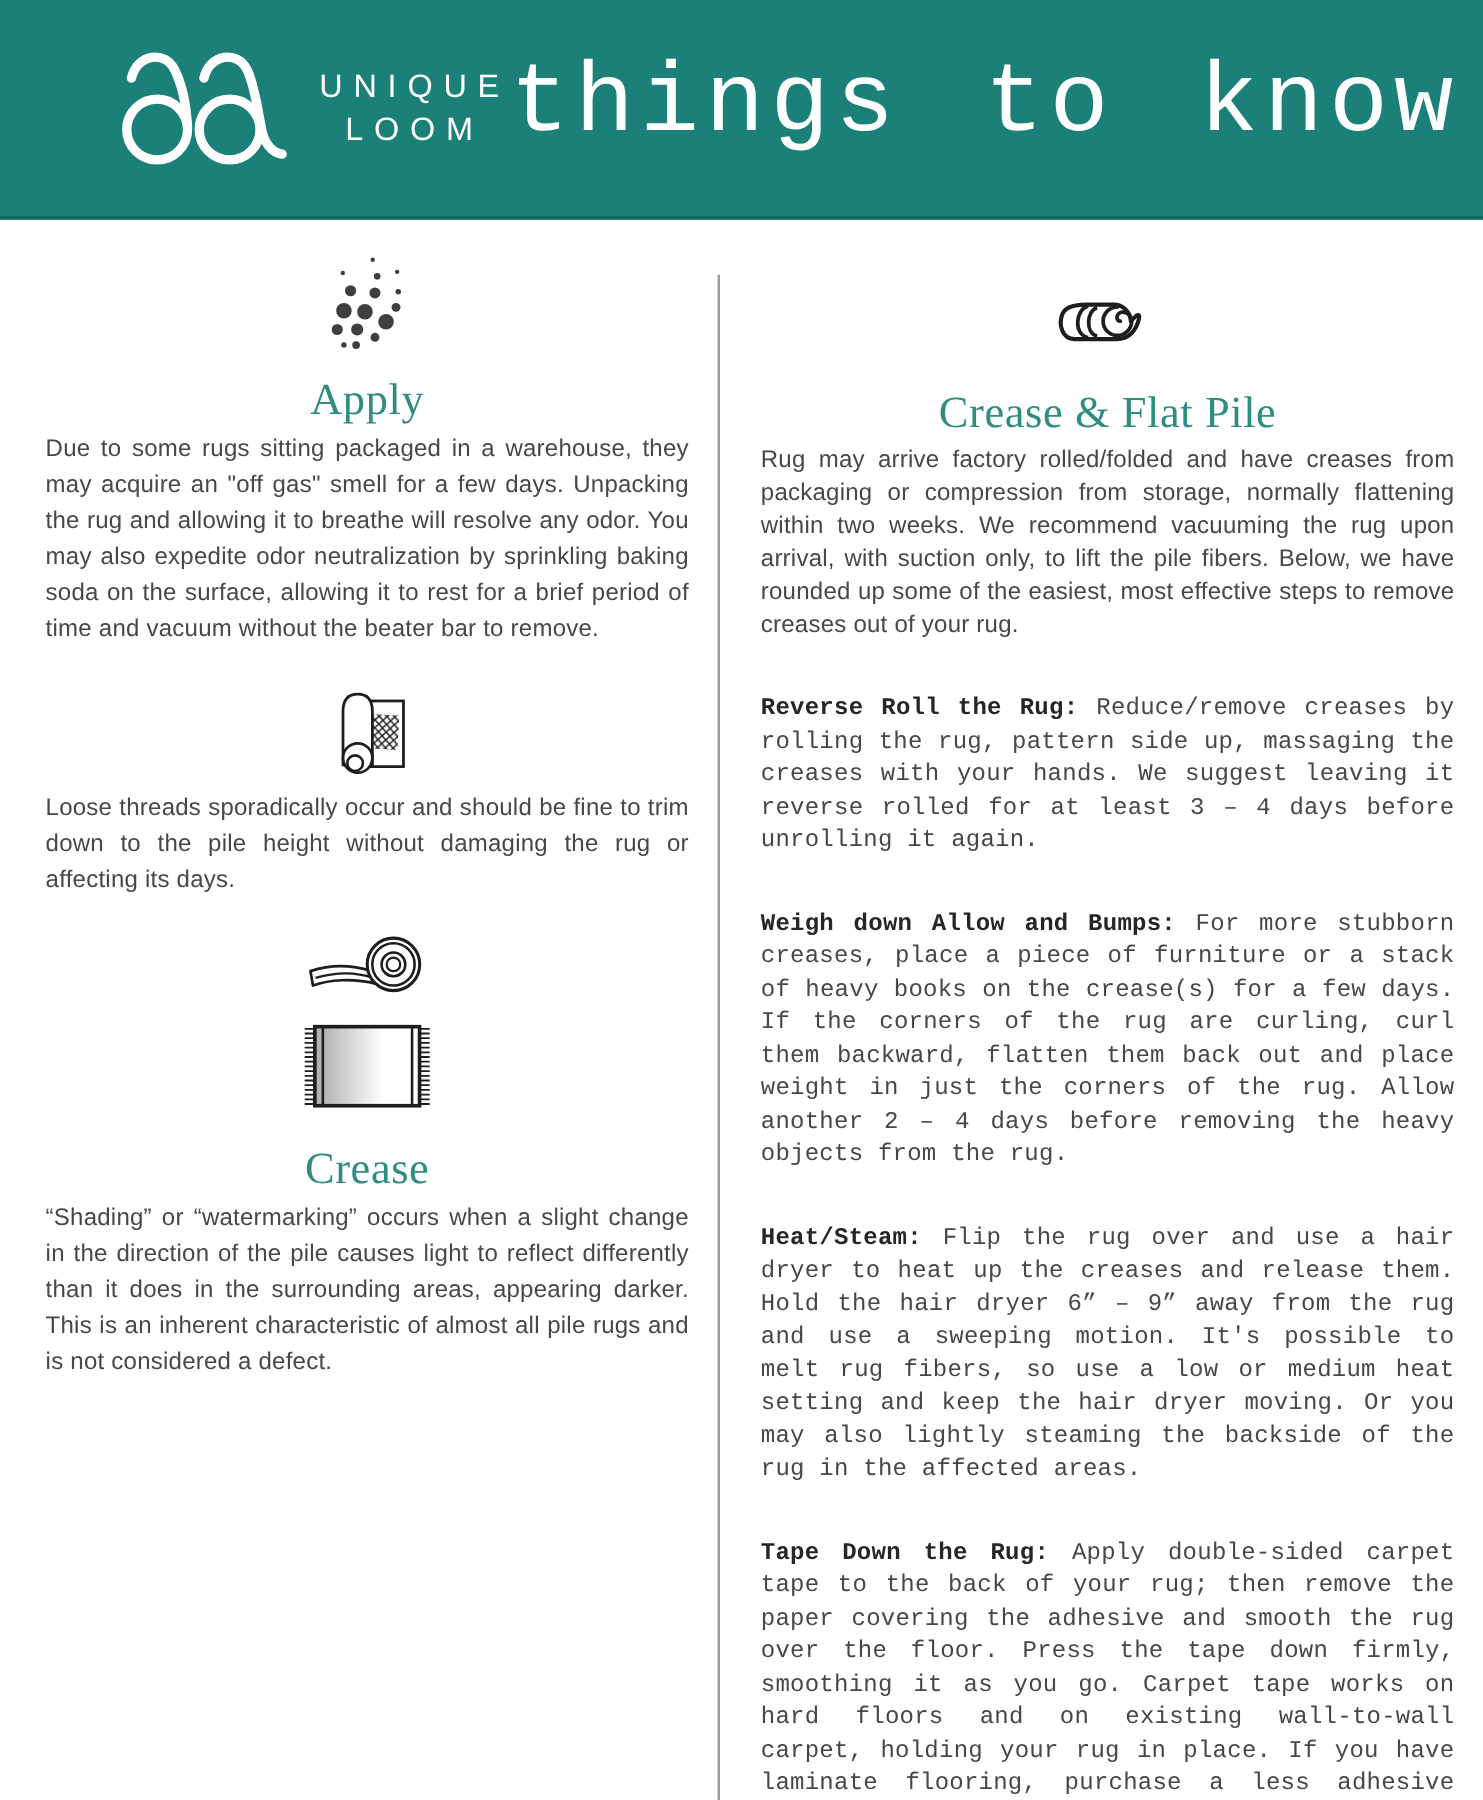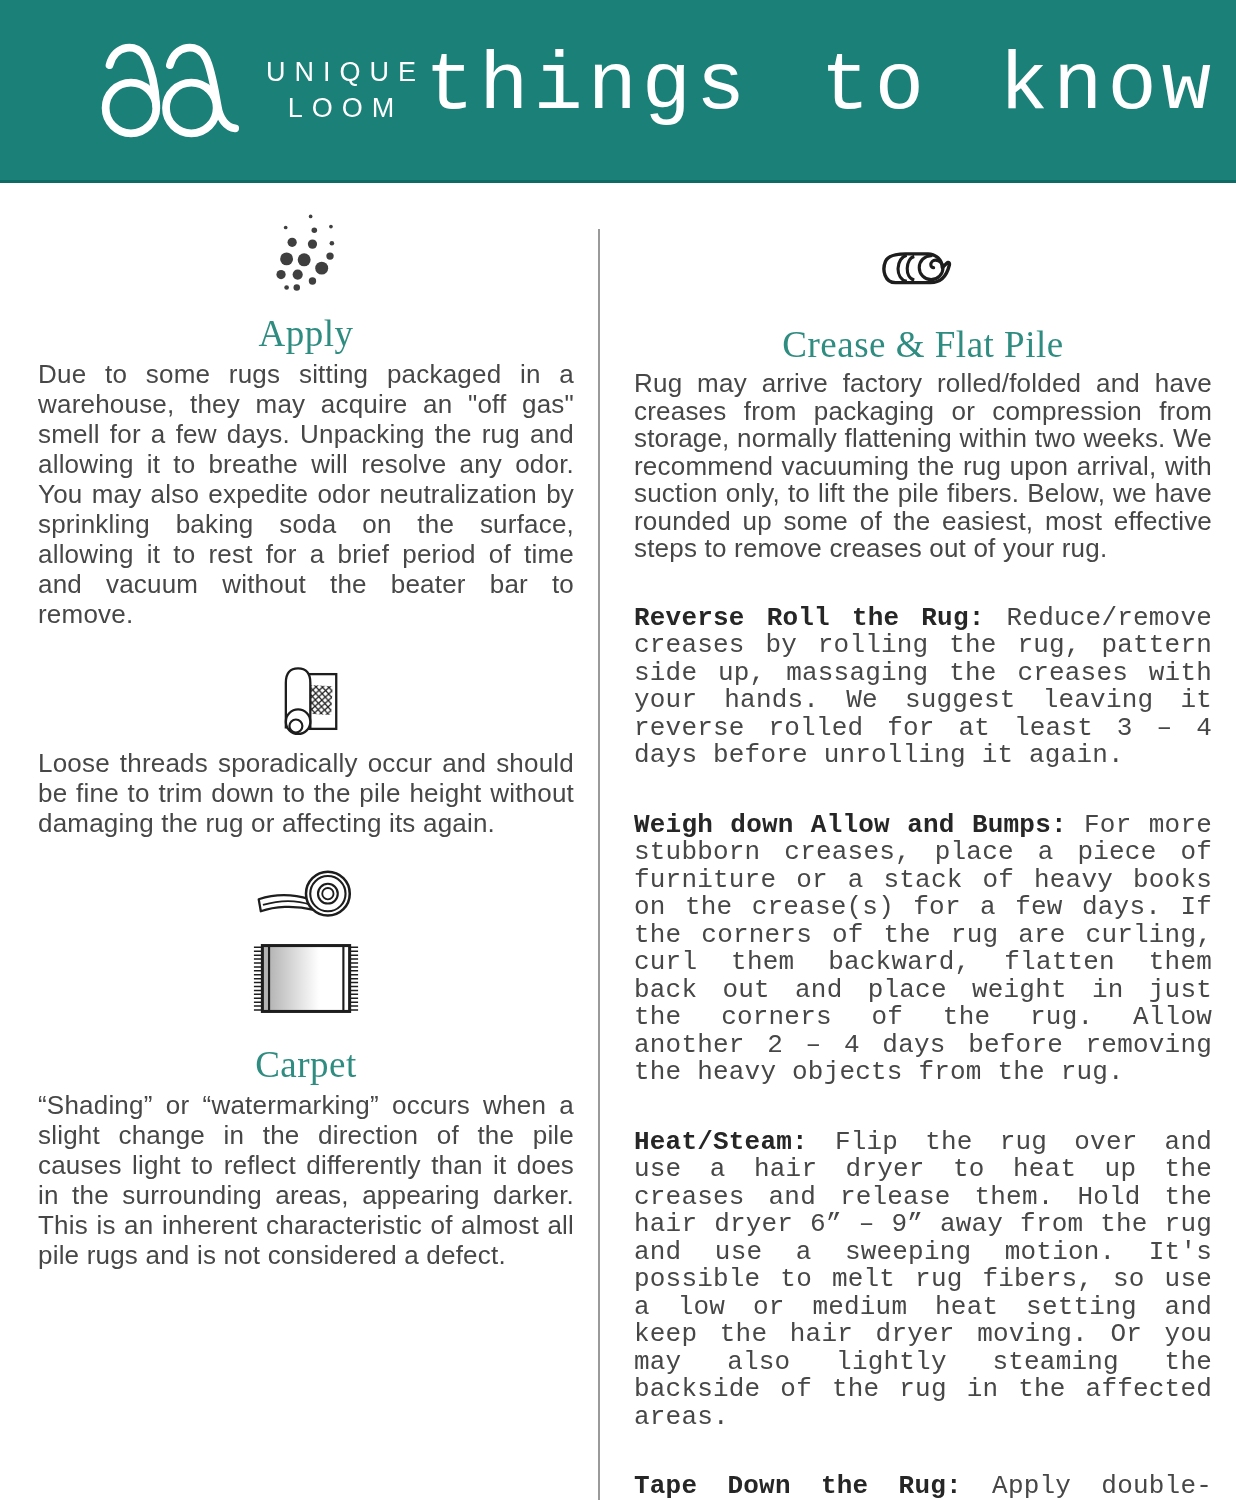--- a/index.html
+++ b/index.html
@@ -21,21 +21,21 @@
   
   .content{display:flex;align-items:stretch;}
   .col{box-sizing:border-box;padding-top:26px;}
   .col-left{width:598px;padding-left:38px;padding-right:24px;}
   .divider{width:2px;background:var(--divider,#9A9A9A);margin-top:46px;}
   .col-right{width:636px;padding-left:34px;padding-right:24px;}
 
   .icon-wrap{display:flex;justify-content:center;}
   h2.sec{font-family:"Liberation Serif","DejaVu Serif",serif;font-weight:400;color:var(--heading,#2F8C80);
          font-size:37px;text-align:center;margin:18px 0 4px;letter-spacing:0.5px;}
-  p.body{color:var(--body-text,#474747);font-size:26px;line-height:30px;text-align:justify;
+  p.body{color:var(--body-text,#474747);font-size:20px;line-height:30px;text-align:justify;
          margin:4px 0 0;letter-spacing:0.2px;}
   .col-right p.body{line-height:27.5px;}
   p.tip{margin:42px 0 0;font-family:Liberation Mono, monospace;}
   .tip-label{color:var(--label-text,#262626);font-weight:700;}
 
   .mt-threading{margin-top:30px;}
   .mt-rugpad{margin-top:26px;}
   .mt-shading{margin-top:18px;}
   .mt-crease{margin-top:38px;}
   h2.sec-rugpad{margin-top:24px;}
@@ -105,21 +105,21 @@
               <path d="M0 0 L9 9 M9 0 L0 9" stroke="#1D1D1D" stroke-width="1.7"></path>
             </pattern>
           </defs>
           <rect class="ln" x="40" y="18" width="52" height="76" stroke-width="3.2" fill="#fff"></rect>
           <rect x="54" y="34" width="32" height="40" fill="url(#xh)" transform="rotate(3 70 54)"></rect>
           <path d="M 22 92 L 22 30 Q 22 10 39 10 Q 56 10 56 30 L 56 92 Z" fill="#fff" stroke="#1D1D1D" stroke-width="3.2"></path>
           <circle cx="39" cy="84" r="17" fill="#fff" stroke="#1D1D1D" stroke-width="3.2"></circle>
           <circle cx="36" cy="90" r="9" fill="#fff" stroke="#1D1D1D" stroke-width="3"></circle>
         </svg>
       </div>
-      <p class="body">Loose threads sporadically occur and should be fine to trim down to the pile height without damaging the rug or affecting its again.</p>
+      <p class="body">Loose threads sporadically occur and should be fine to trim down to the pile height without damaging the rug or affecting its days.</p>
 
       <div class="icon-wrap mt-rugpad">
         <svg width="106" height="60" viewBox="0 0 150 85">
           <path d="M 8 50 C 32 42 58 43 80 50 L 86 65 C 58 58 30 60 11 67 Z" fill="#fff" stroke="#1D1D1D" stroke-width="3.2" stroke-linejoin="round"></path>
           <path class="ln" d="M 14 58 C 38 51 62 51 82 58" stroke-width="2.6"></path>
           <circle cx="106" cy="42" r="31" fill="#fff" stroke="#1D1D1D" stroke-width="3.6"></circle>
           <circle class="ln" cx="106" cy="42" r="25" stroke-width="3"></circle>
           <circle class="ln" cx="106" cy="42" r="14" stroke-width="3"></circle>
           <circle class="ln" cx="106" cy="42" r="8" stroke-width="2.6"></circle>
         </svg>
@@ -134,21 +134,21 @@
             </linearGradient>
           </defs>
           <g stroke="#1D1D1D" stroke-width="1.7">
             <path d="M4 6H13 M4 10.4H13 M4 14.8H13 M4 19.2H13 M4 23.6H13 M4 28H13 M4 32.4H13 M4 36.8H13 M4 41.2H13 M4 45.6H13 M4 50H13 M4 54.4H13 M4 58.8H13 M4 63.2H13 M4 67.6H13 M4 72H13 M4 76.4H13"></path>
             <path d="M112 6h9 M112 10.4h9 M112 14.8h9 M112 19.2h9 M112 23.6h9 M112 28h9 M112 32.4h9 M112 36.8h9 M112 41.2h9 M112 45.6h9 M112 50h9 M112 54.4h9 M112 58.8h9 M112 63.2h9 M112 67.6h9 M112 72h9 M112 76.4h9"></path>
           </g>
           <rect x="13.5" y="4" width="98" height="74" fill="url(#shgrad)" stroke="#1D1D1D" stroke-width="3.4"></rect>
           <path class="ln" d="M21 4 V78 M104.5 4 V78" stroke-width="2.4"></path>
         </svg>
       </div>
-      <h2 class="sec sec-shading">Carpet</h2>
+      <h2 class="sec sec-shading">Crease</h2>
       <p class="body">“Shading” or “watermarking” occurs when a slight change in the direction of the pile causes light to reflect differently than it does in the surrounding areas, appearing darker. This is an inherent characteristic of almost all pile rugs and is not considered a defect.</p>
     </div>
 
     <div class="divider"></div>
 
     <div class="col col-right">
 
       <div class="icon-wrap mt-crease">
         <svg width="100" height="50" viewBox="0 0 160 80">
           <path d="M 52 11 L 88 11 A 23 23 0 0 1 111 33 L 118 26 C 121.5 23 123 26 122 29.5 C 118 46 108 57 92 57 L 36 57 C 19 57 14 37 20 23 C 24.5 13 39 11 52 11 Z" fill="#fff" stroke="#1D1D1D" stroke-width="5.5" stroke-linejoin="round"></path>

